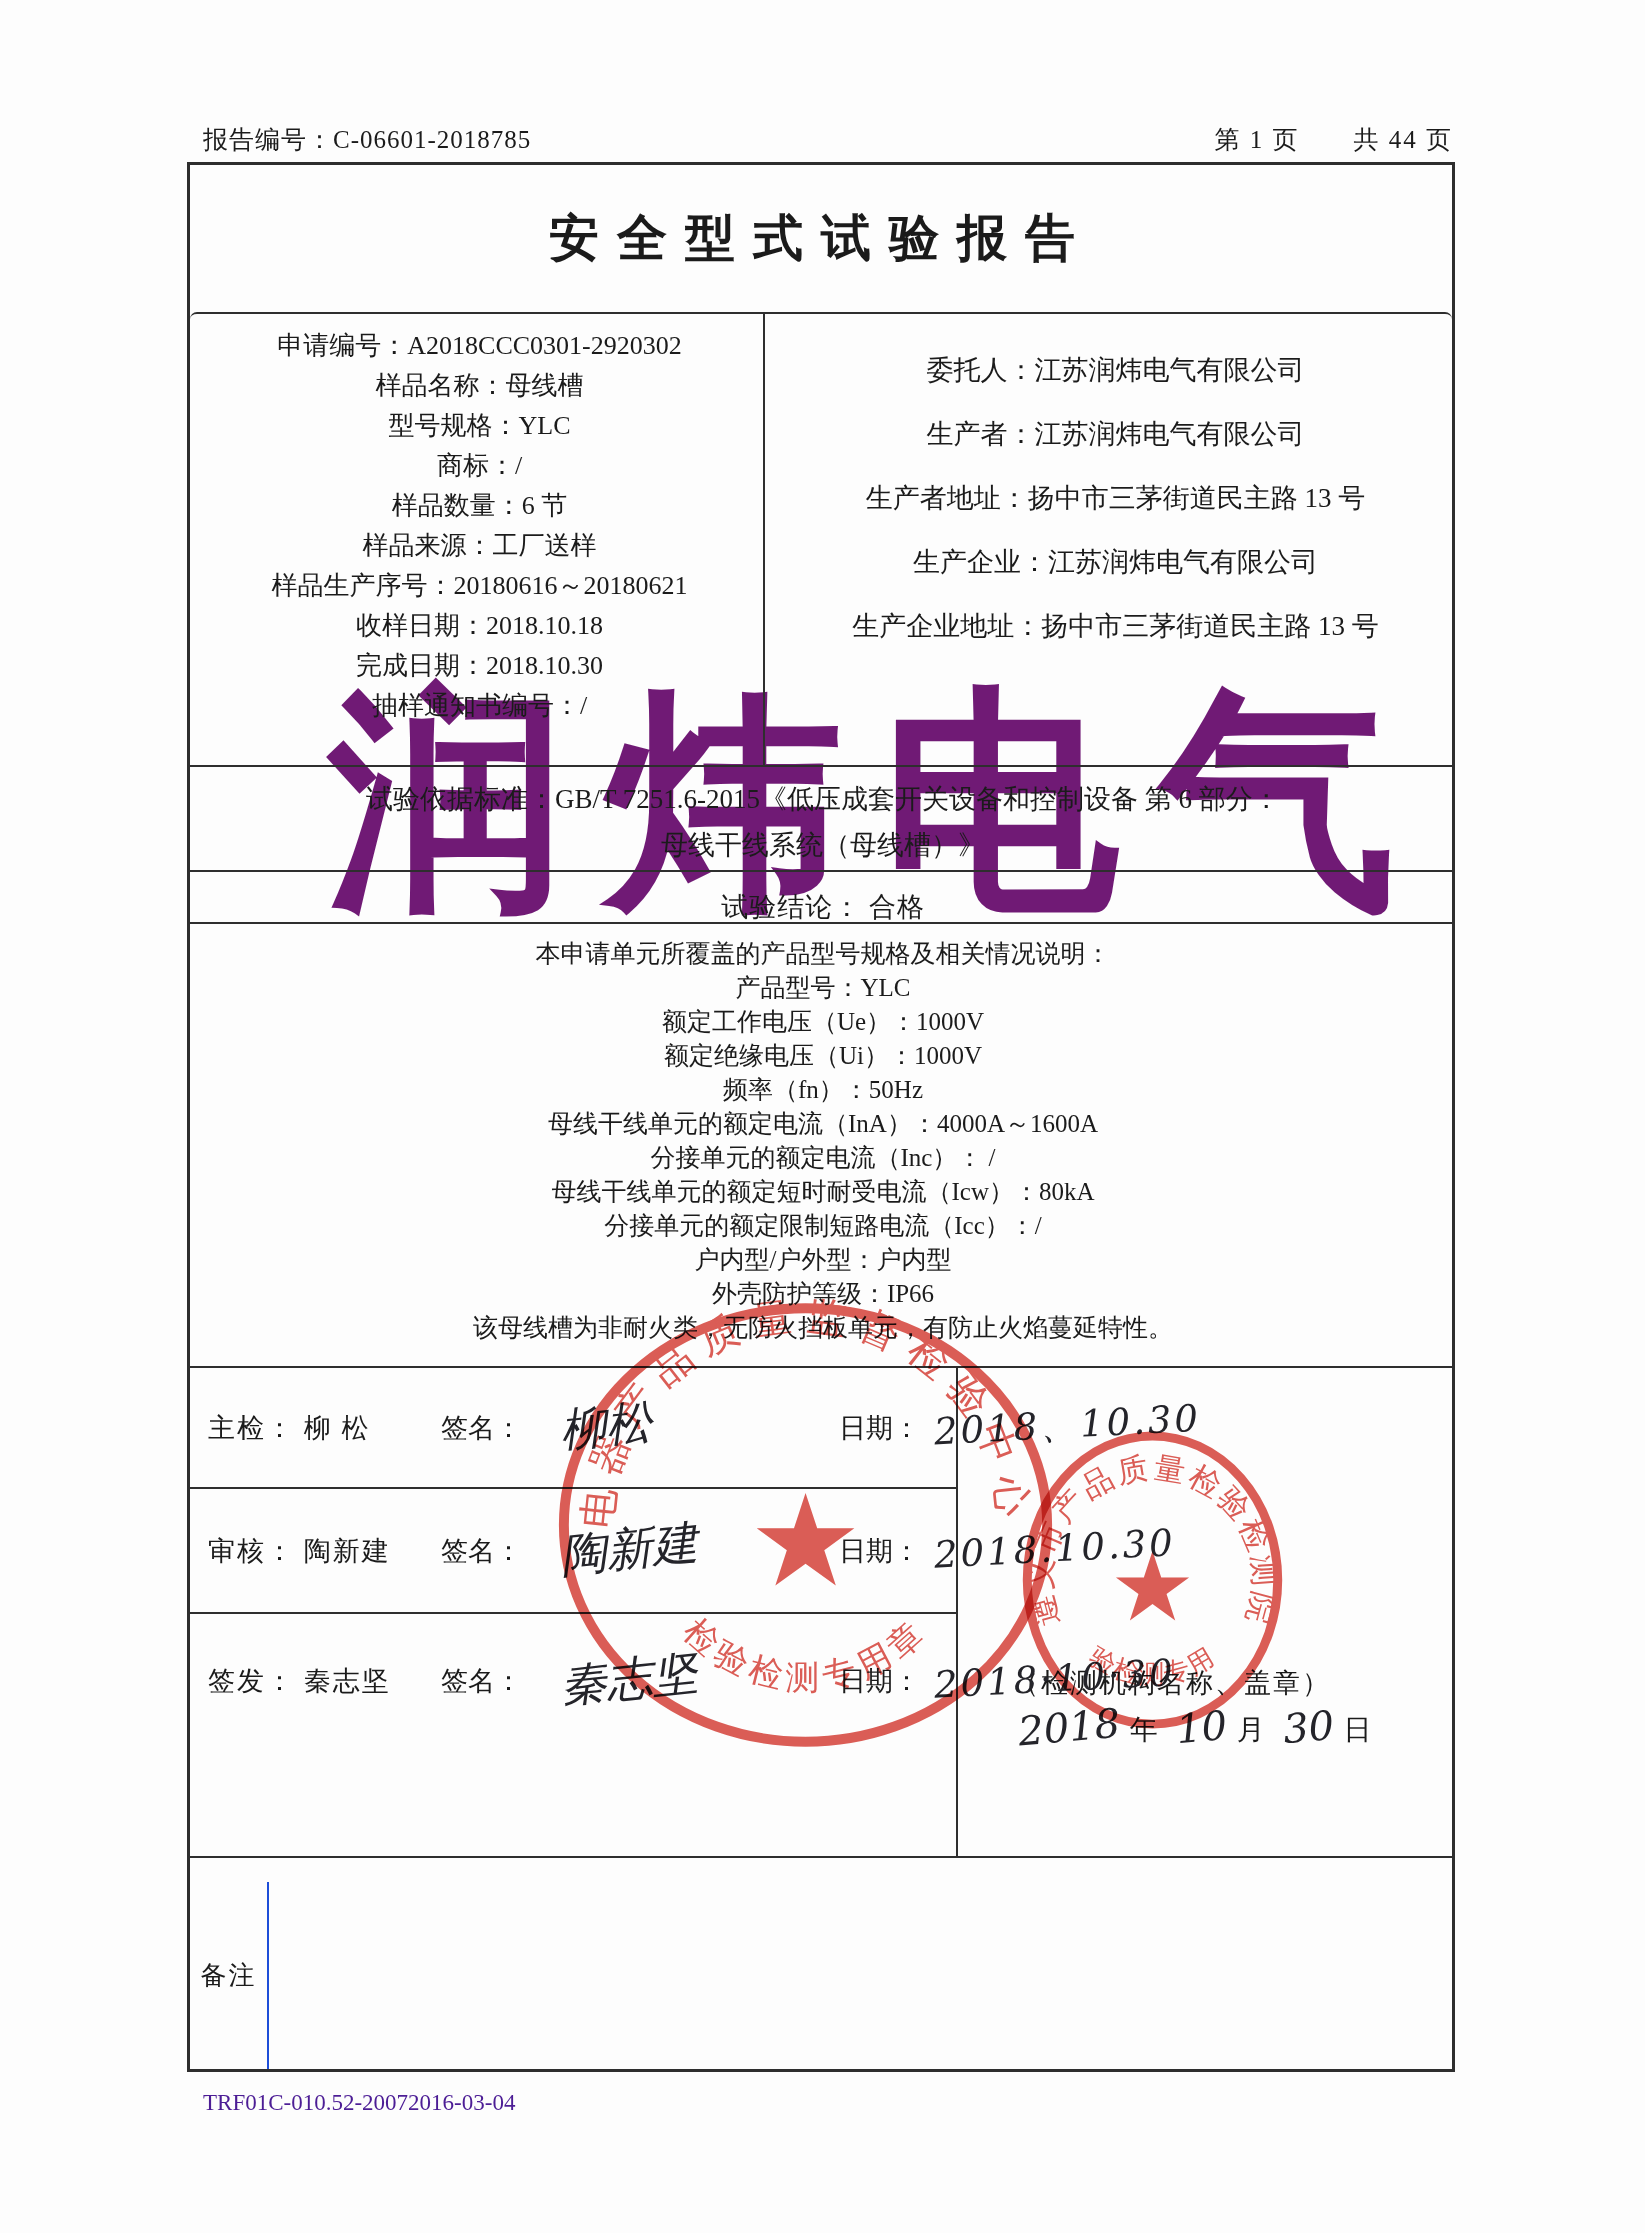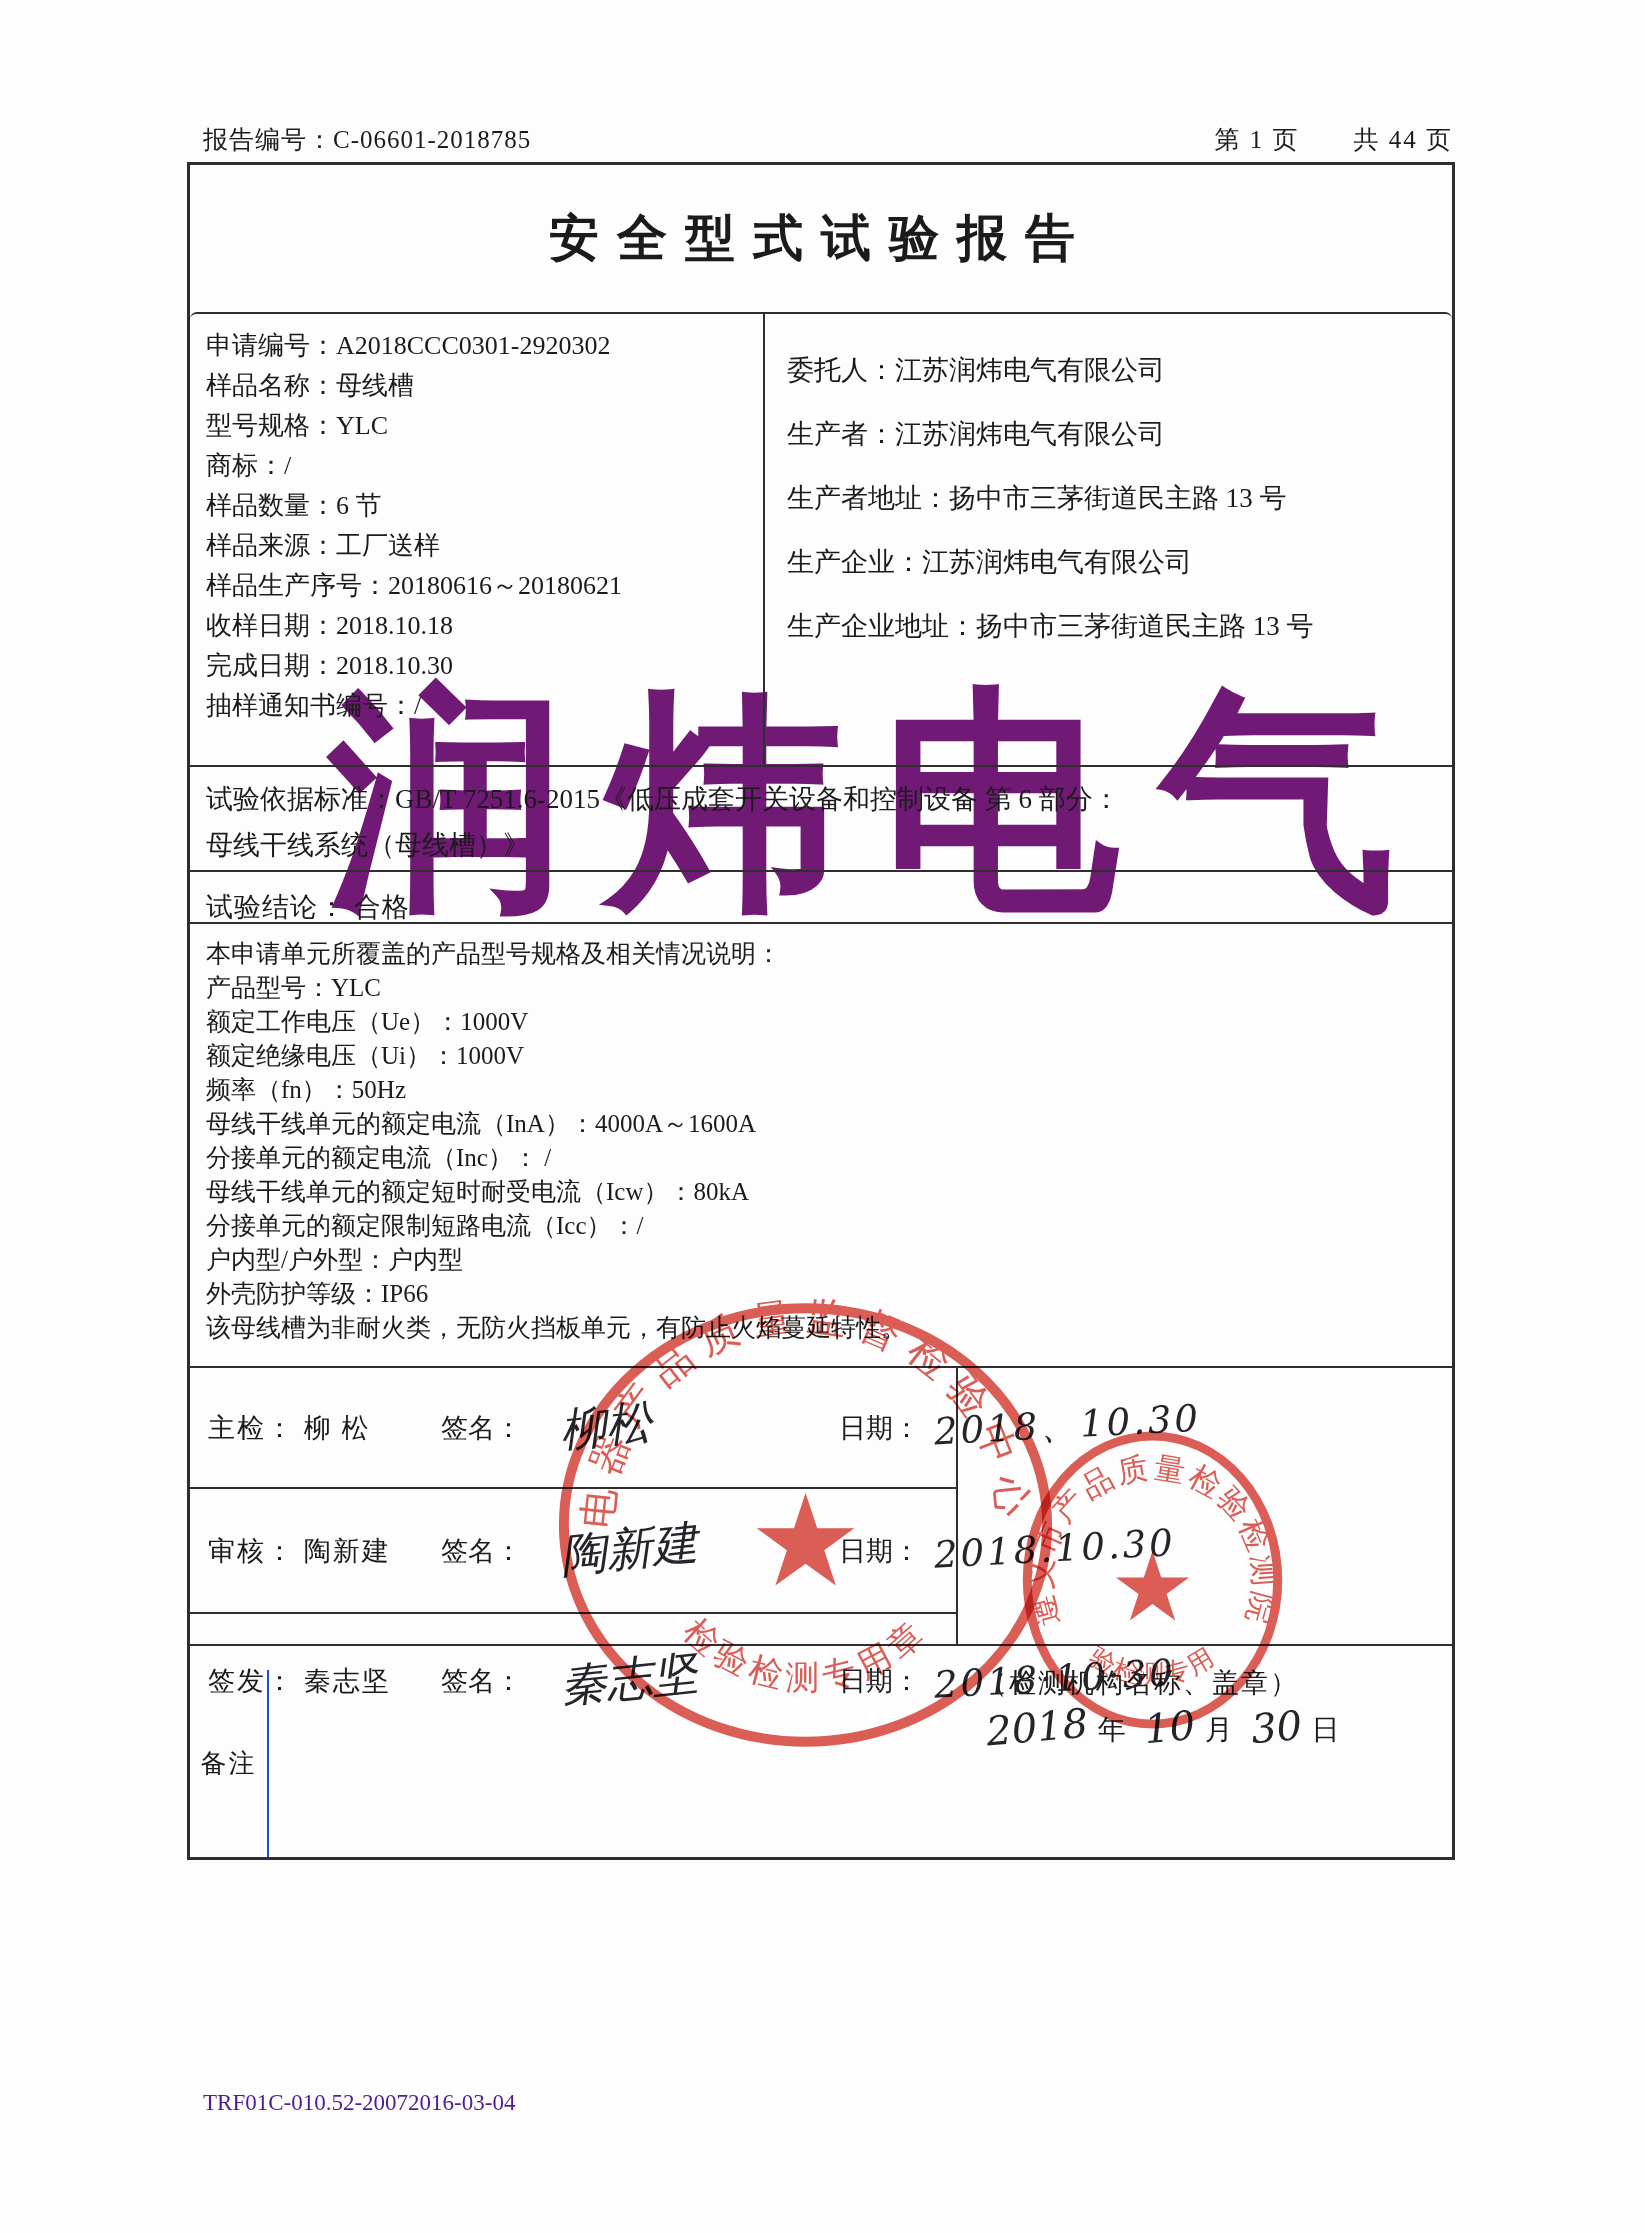--- a/index.html
+++ b/index.html
@@ -26,36 +26,36 @@
   .ftr {
     position:absolute; left:187px; top:2090px; width:1268px; z-index:2;
     display:flex; justify-content:flex-start; font-size:23px; color:#4c1d95;
   }
   .ftr .l { padding-left:16px; }
   
   .doc-table {
     position:absolute; left:187px; top:162px; width:1268px; z-index:2;
     border:3px solid #2e2e2e; background:transparent;
   }
-  .row { border-top:2px solid #2e2e2e; position:relative; }
+  .row { border-top:2px solid #2e2e2e; position:relative;text-align:center; }
   .row:first-child { border-top:none; }
   .row-title {
     height:147px; display:flex; align-items:center; justify-content:center;
     font-size:50px; font-weight:600; letter-spacing:18px;
   }
   .row-info { height:453px; display:flex;border-radius:7px; }
   .info-left { width:575px; border-right:2px solid #2e2e2e; padding:12px 10px 0 16px; }
   .info-left .line { font-size:26px; line-height:40px; white-space:nowrap; }
   .info-right { flex:1; padding:24px 8px 0 22px; }
   .info-right .line { font-size:27px; line-height:64px; white-space:nowrap; }
   .row-standard { height:105px; padding:9px 12px 0 16px; font-size:27px; line-height:46px; }
   .row-conclusion { height:52px; padding:17px 12px 0 16px; font-size:27px; letter-spacing:1px; }
   .row-coverage { height:444px; padding:13px 12px 0 16px; }
   .row-coverage .line { font-size:25px; line-height:34px; white-space:nowrap; }
-  .row-signoff { height:278px; display:flex; }
+  .row-signoff { height:490px; display:flex;gap:32px; }
   .signoff-left { width:768px; border-right:2px solid #2e2e2e; }
   .sig-row { position:relative; border-top:2px solid #2e2e2e; }
   .sig-row:first-child { border-top:none; }
   .sig-row.r1 { height:119px; } .sig-row.r2 { height:125px; } .sig-row.r3 { height:136px; }
   .sig-row span { position:absolute; top:50%; transform:translateY(-50%); font-size:27px; white-space:nowrap; }
   .sig-row .role { left:18px; letter-spacing:2px; }
   .sig-row .slab { left:251px; }
   .sig-row .dlab { left:649px; }
   .hand {
     font-family:"DejaVu Serif", serif; font-style:italic; color:#24242a;

